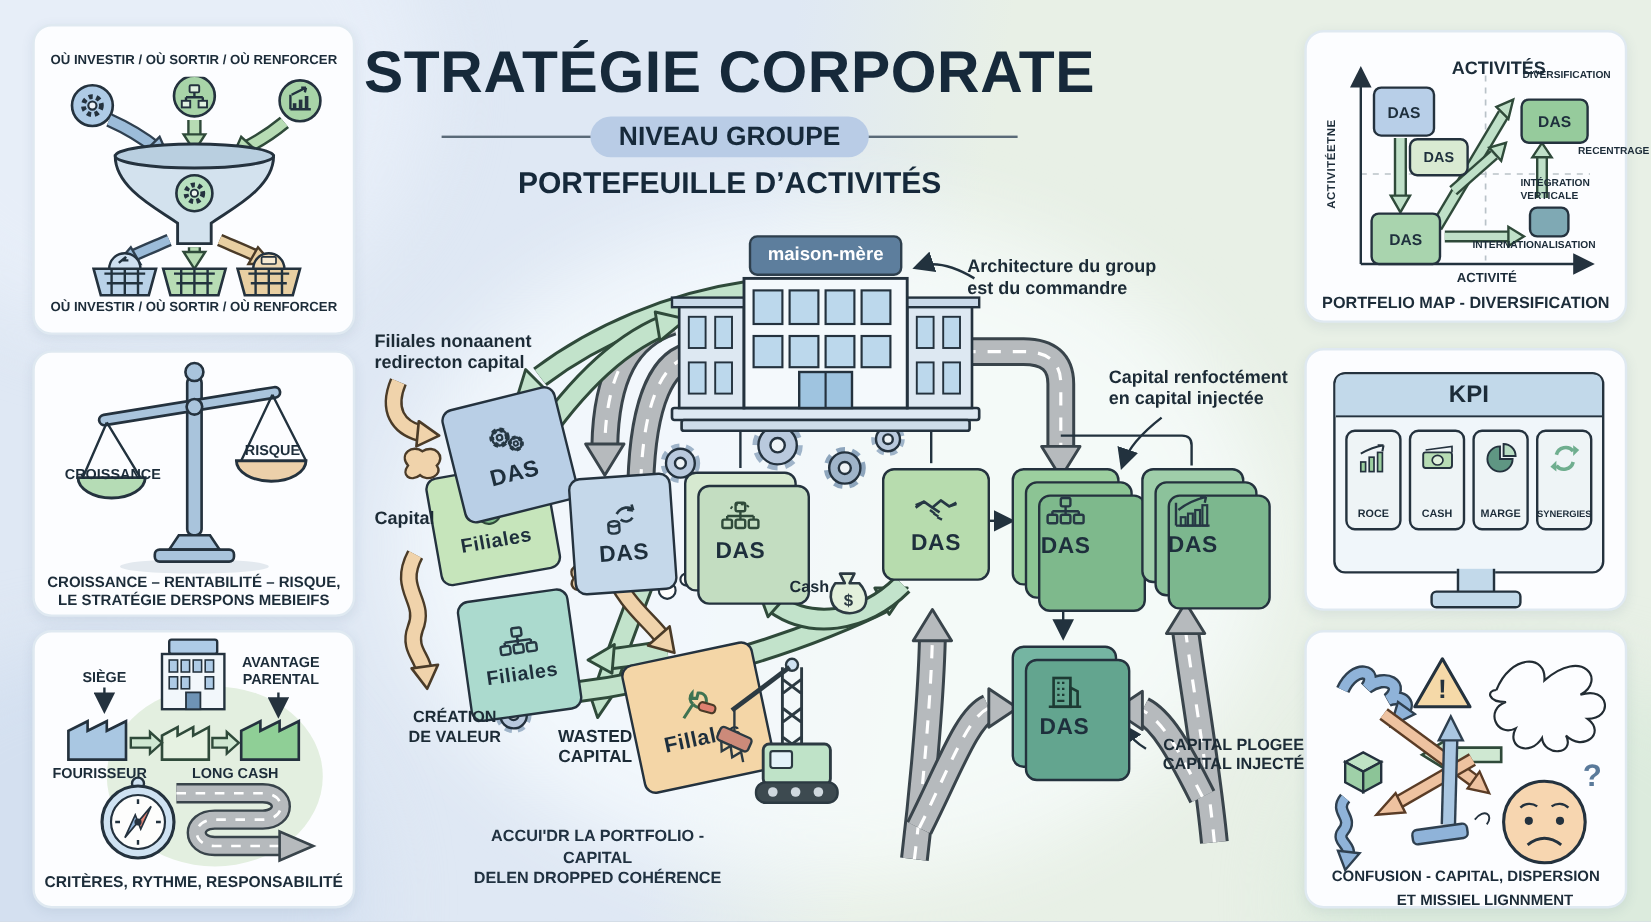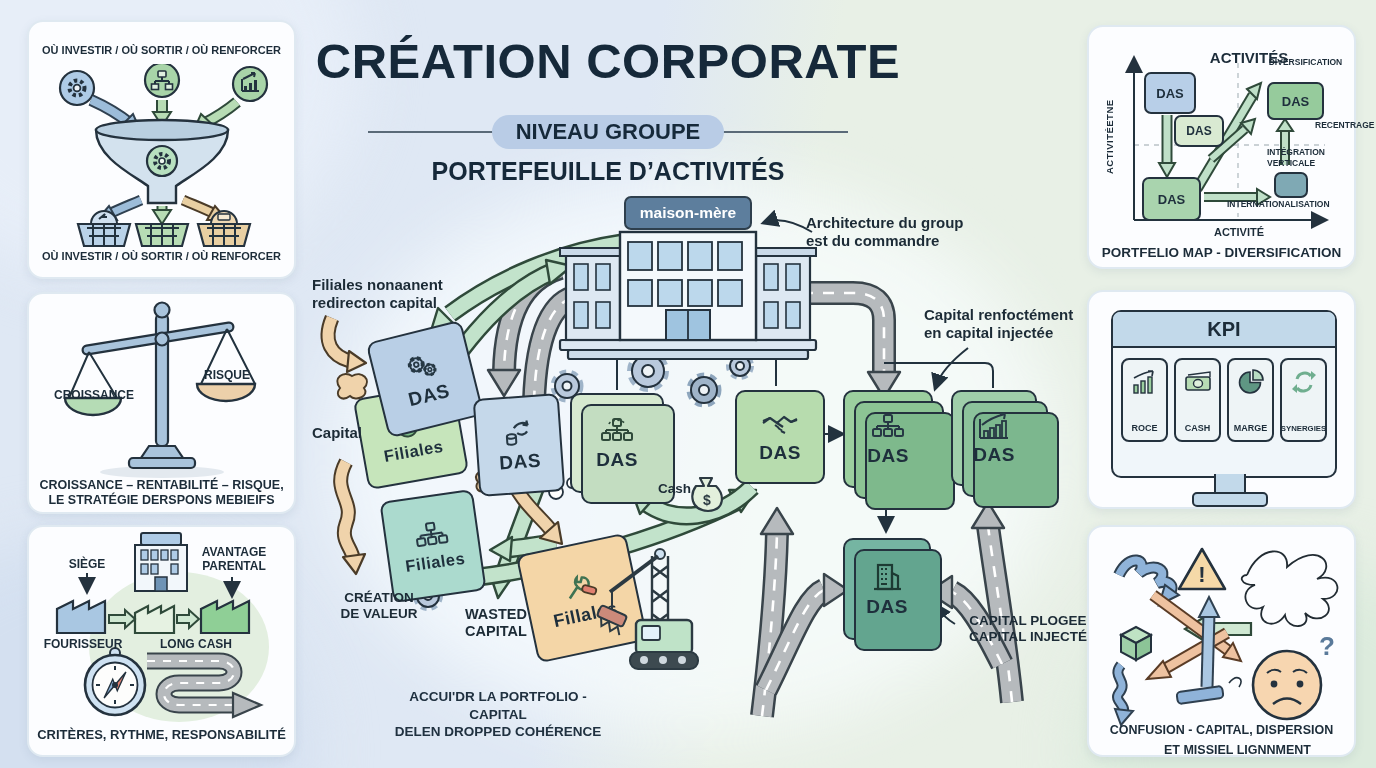--- a/index.html
+++ b/index.html
@@ -10,21 +10,21 @@
   .glow{position:absolute;left:330px;top:175px;width:730px;height:560px;border-radius:50%;
     background:rgba(250,253,255,.7);filter:blur(34px);z-index:0;}
   
   .card{position:absolute;z-index:2;background:#fcfdff;border:2px solid #dfe9f1;border-radius:16px;
     box-shadow:0 3px 10px rgba(70,100,130,.10);}
   .lbl{position:absolute;font-weight:800;line-height:1.2;}
   .ctr{text-align:center;}
   
   .hdr{position:absolute;left:298px;top:0;width:620px;z-index:3;text-align:center;}
   .hdr .title{margin-top:36px;font-size:49px;font-weight:800;letter-spacing:.5px;color:#16293a;line-height:1.05;}
-  .hdr .pillrow{position:relative;margin-top:28px;height:34px;}
+  .hdr .pillrow{position:relative;margin-top:10px;height:34px;}
   .hdr .pill{display:inline-block;background:#b9cce6;border-radius:18px;padding:4px 24px;
     font-size:22px;font-weight:800;color:#16293a;position:relative;z-index:1;}
   .hdr .line{position:absolute;top:16px;height:2px;background:#5a6a78;z-index:0;}
   .hdr .subtitle{margin-top:8px;font-size:25px;font-weight:800;color:#16293a;}
   
   .das{position:absolute;z-index:3;border:2.2px solid #24323e;border-radius:10px;background:var(--bg);
     display:flex;flex-direction:column;align-items:center;justify-content:center;gap:3px;
     color:#1e2f3c;font-weight:800;font-size:19px;letter-spacing:.5px;}
   .das.st::before,.das.st2::after{content:"";position:absolute;inset:-2.2px;border:2.2px solid #24323e;
     border-radius:10px;z-index:-1;}
@@ -61,21 +61,21 @@
 <body>
 
 <div class="canvas">
 
   <div class="blob" style="left:-120px;top:-140px;width:480px;height:420px;background:#e7eef8;"></div>
   <div class="blob" style="left:-150px;top:540px;width:460px;height:420px;background:#d4e0f0;"></div>
   <div class="blob" style="left:1080px;top:560px;width:420px;height:380px;background:#dcebdd;"></div>
   <div class="glow"></div>
 
   <div class="hdr">
-    <div class="title">CRÉATION CORPORATE</div>
+    <div class="title">STRATÉGIE CORPORATE</div>
     <div class="pillrow">
       <div class="line" style="left:70px;width:130px;"></div>
       <div class="line" style="right:70px;width:130px;"></div>
       <span class="pill">NIVEAU GROUPE</span>
     </div>
     <div class="subtitle">PORTEFEUILLE D’ACTIVITÉS</div>
   </div>
 
   <div class="card" style="left:27px;top:20px;width:265px;height:255px;">
     <div class="lbl ctr" style="left:0;top:22px;width:265px;font-size:11px;">OÙ INVESTIR / OÙ SORTIR / OÙ RENFORCER</div>

